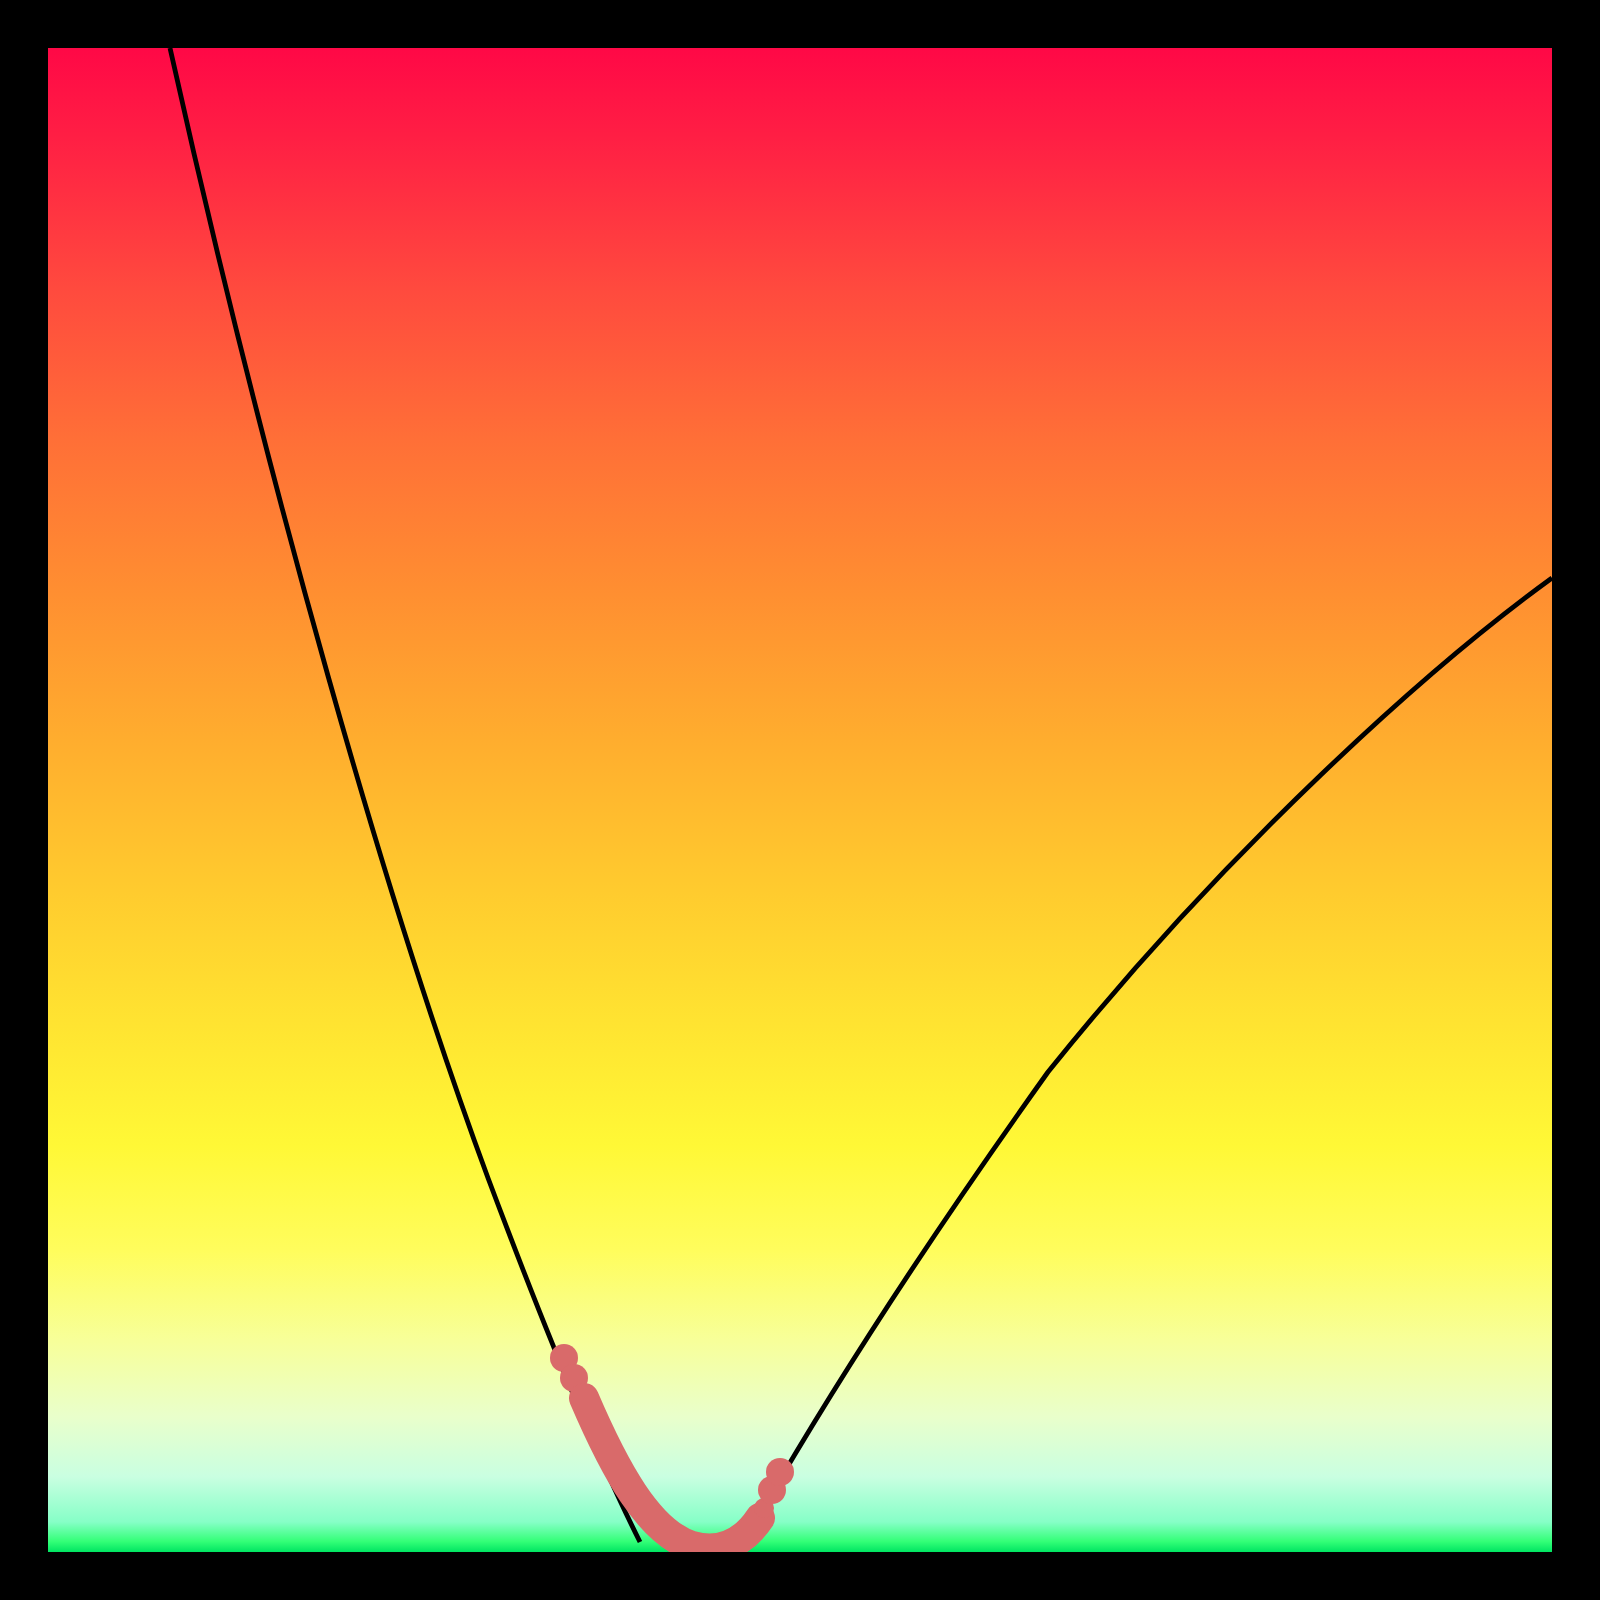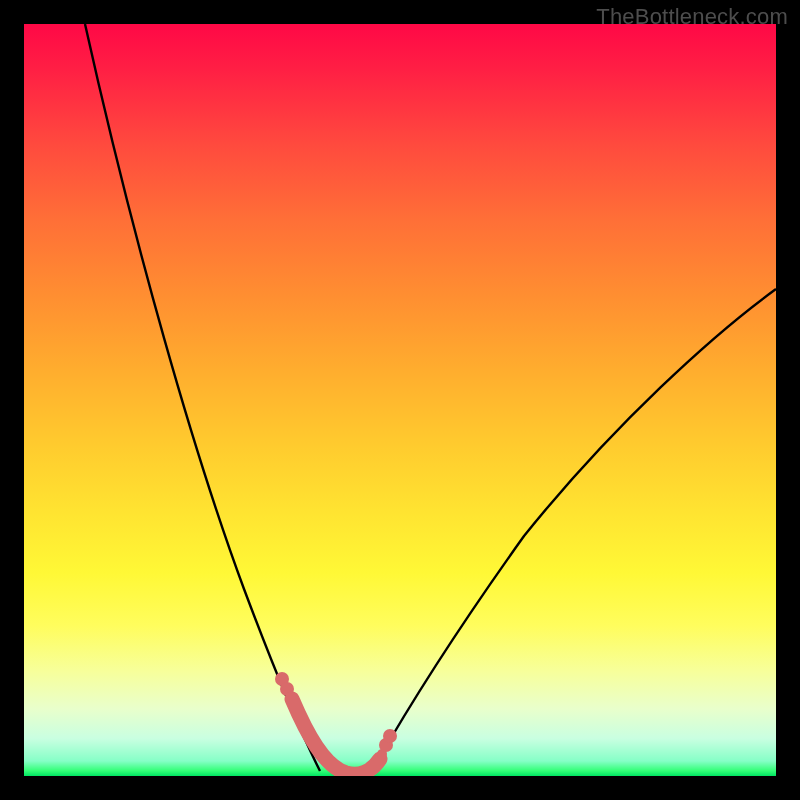--- a/index.html
+++ b/index.html
@@ -61,21 +61,20 @@
     top: 0;
     width: 752px;
     height: 752px;
   }
 </style>
 </head>
 <body>
 
 <div class="frame">
 
-  <div class="watermark">TheBottleneck.com</div>
 
   <div class="plot">
     <svg class="curve" viewBox="0 0 752 752">
       <g>
 
         <path d="M 61 0
                  C 110 220, 170 430, 220 565
                  C 250 645, 275 705, 296 747" fill="none" stroke="#000" stroke-width="2.4"></path>
 
         <path d="M 348 747

